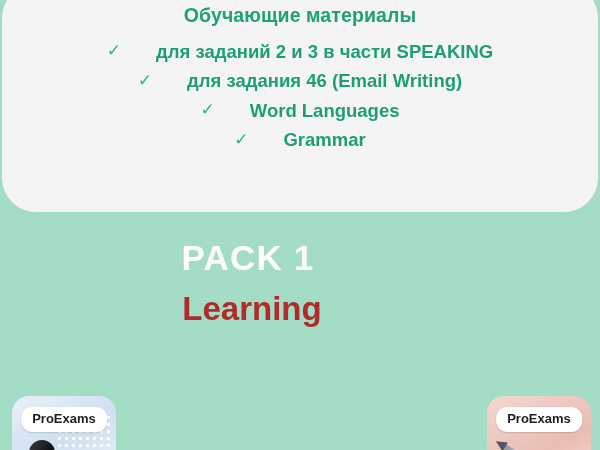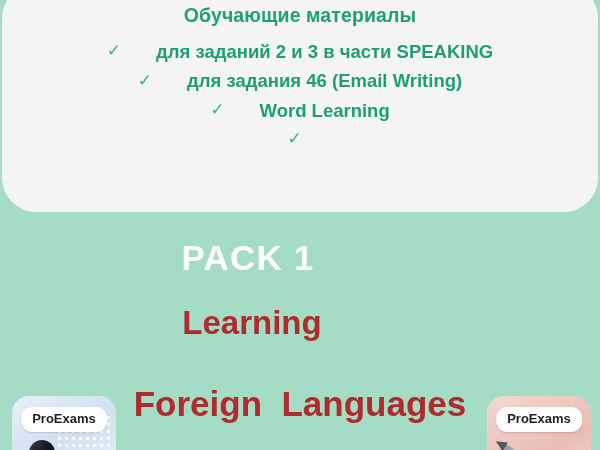--- a/index.html
+++ b/index.html
@@ -92,21 +92,21 @@
     color: #fdfdfd;
     font-size: 35px;
     font-weight: bold;
     letter-spacing: 1.2px;
     line-height: 1;
   }
 
   #learning-title {
     position: absolute;
     left: 0;
-    top: 306px;
+    top: 292px;
     width: 504px;
     text-align: center;
     color: #b02b2b;
     font-size: 33px;
     font-weight: bold;
     line-height: 1;
   }
 
   #languages-title {
     position: absolute;
@@ -218,35 +218,35 @@
         <span class="bullet-text">для заданий 2 и 3 в части SPEAKING</span>
       </li>
 
       <li class="bullet-row">
         <span class="check-icon">✓</span>
         <span class="bullet-text">для задания 46 (Email Writing)</span>
       </li>
 
       <li class="bullet-row">
         <span class="check-icon">✓</span>
-        <span class="bullet-text">Word Learning</span>
-      </li>
-
-      <li class="bullet-row">
-        <span class="check-icon">✓</span>
+        <span class="bullet-text">Word Languages</span>
+      </li>
+
+      <li class="bullet-row">
+        <span class="check-icon">✓</span>
+        <span class="bullet-text">Grammar</span>
       </li>
 
     </ul>
   </div>
 
   <div id="pack-title">PACK 1</div>
 
   <div id="learning-title">Learning</div>
 
-  <div id="languages-title">Foreign  Languages</div>
 
   <div class="thumb" id="thumb-left">
     <div class="thumb-dots"></div>
     <div class="mic-body"></div>
 
     <div class="brand-pill">ProExams</div>
   </div>
 
   <div class="thumb" id="thumb-right">
     <div class="pencil"></div>

